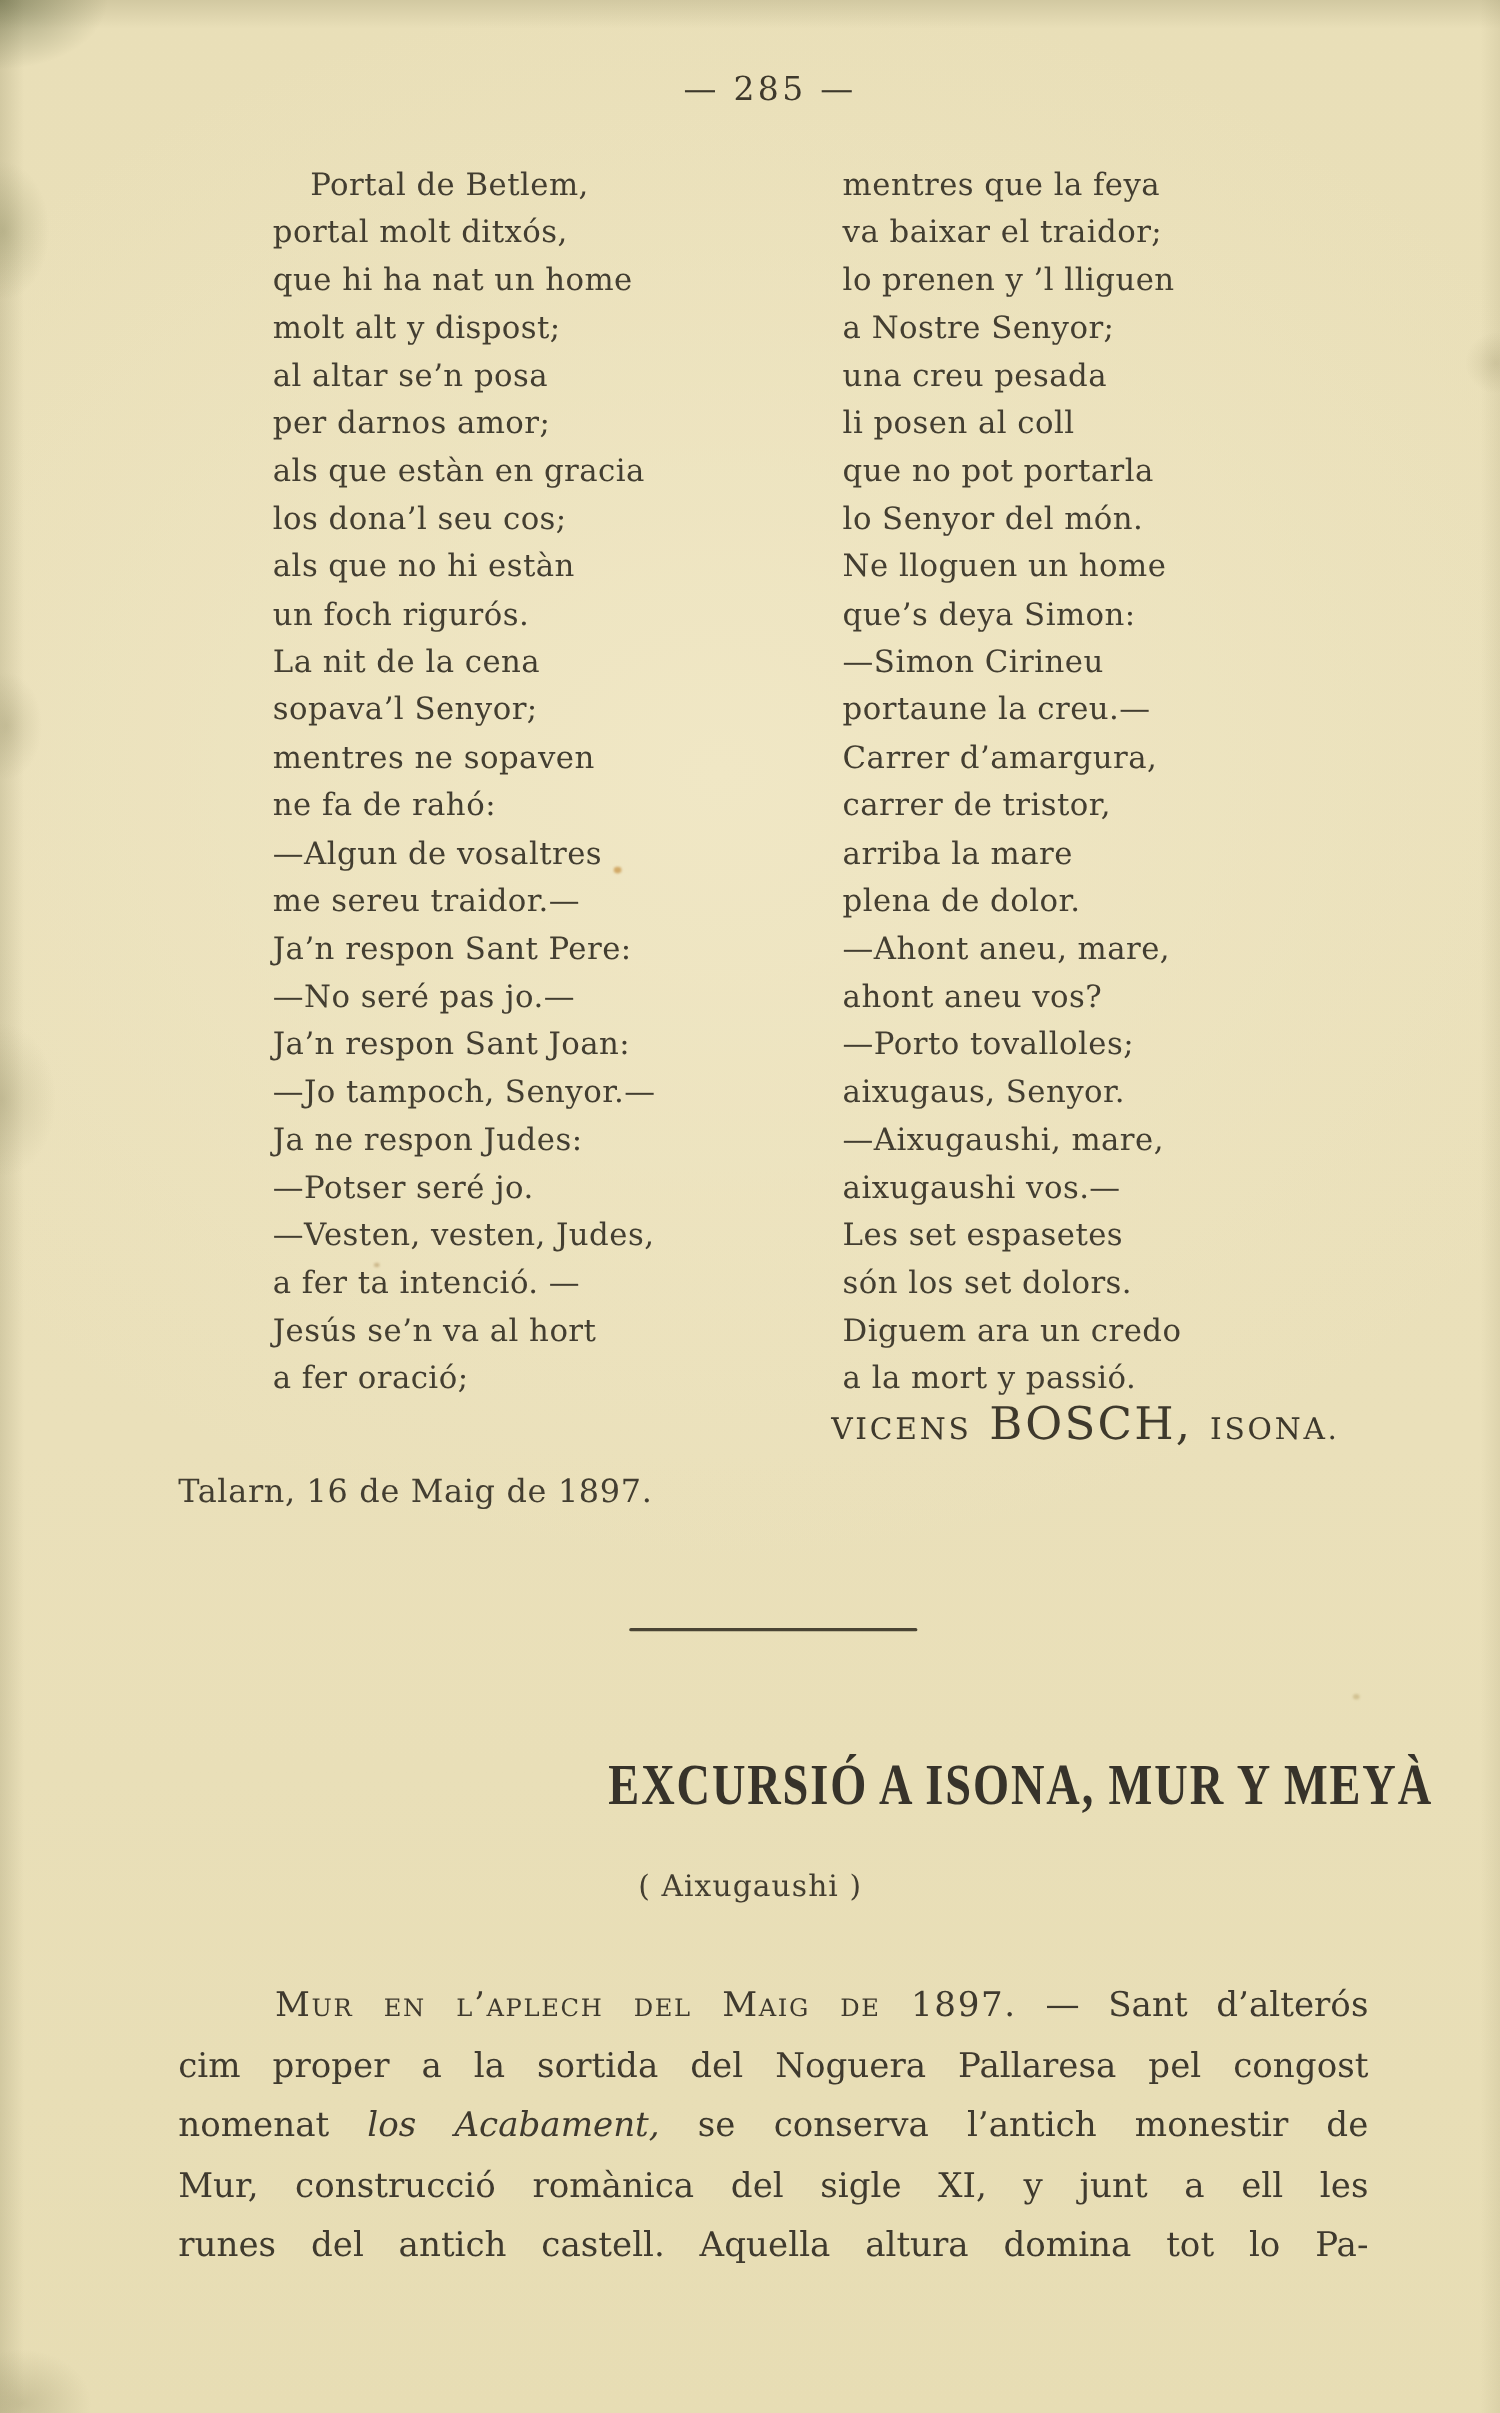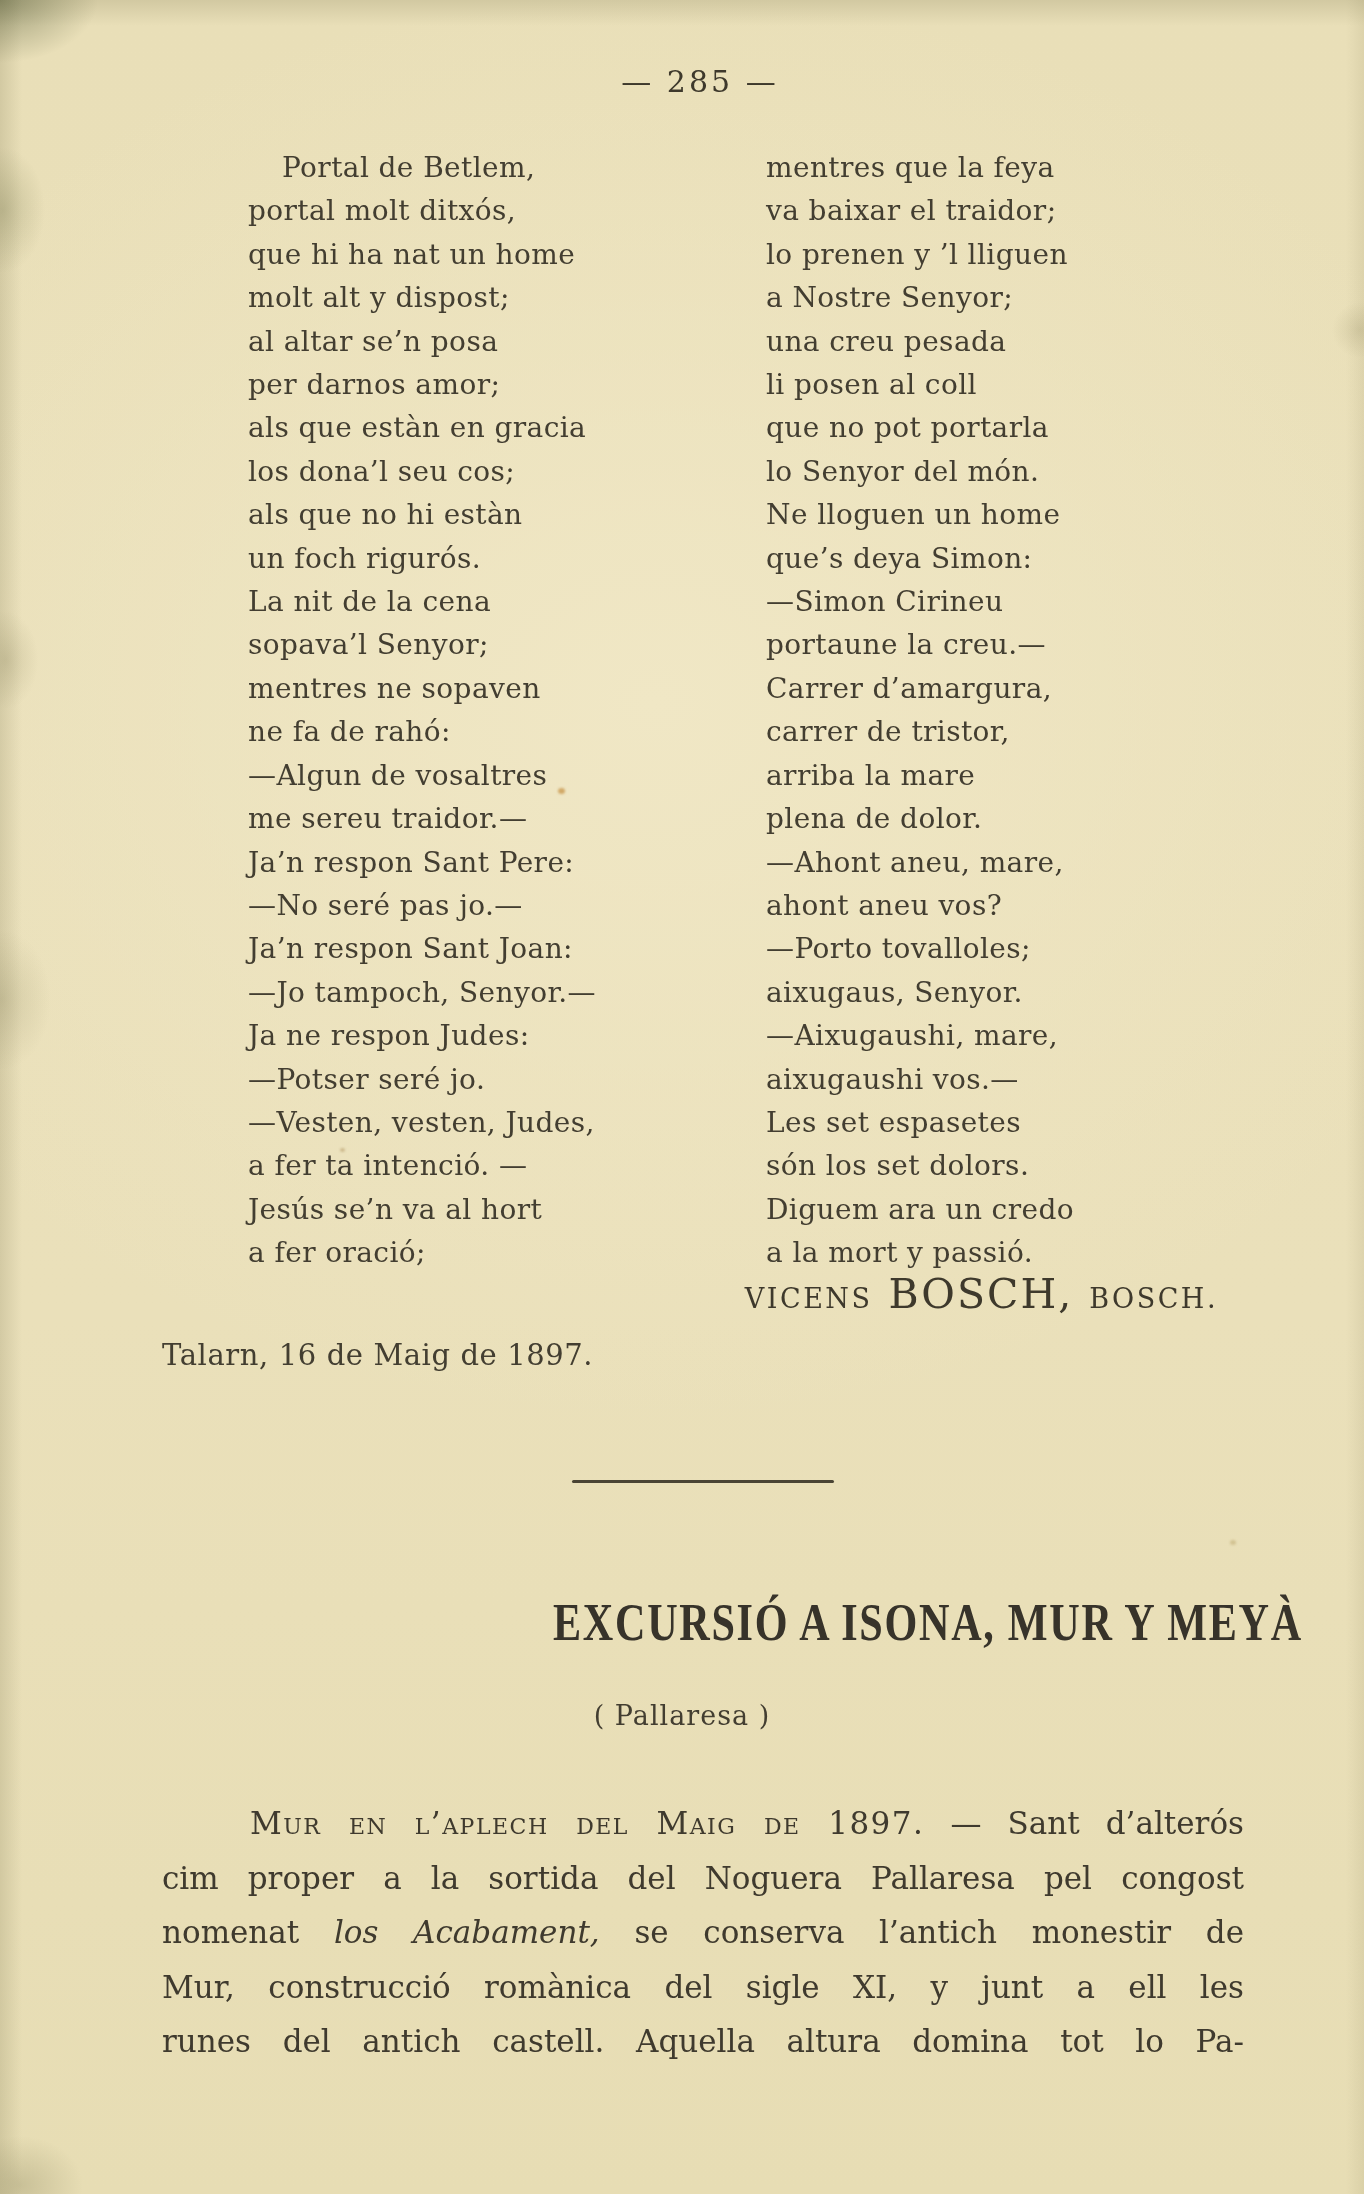--- a/index.html
+++ b/index.html
@@ -140,32 +140,32 @@
 
   <div class="page-number">— 285 —</div>
 
   <div class="poem-col poem-col-left"><div class="poem-line">Portal de Betlem,</div><div class="poem-line">portal molt ditxós,</div><div class="poem-line">que hi ha nat un home</div><div class="poem-line">molt alt y dispost;</div><div class="poem-line">al altar se’n posa</div><div class="poem-line">per darnos amor;</div><div class="poem-line">als que estàn en gracia</div><div class="poem-line">los dona’l seu cos;</div><div class="poem-line">als que no hi estàn</div><div class="poem-line">un foch rigurós.</div><div class="poem-line">La nit de la cena</div><div class="poem-line">sopava’l Senyor;</div><div class="poem-line">mentres ne sopaven</div><div class="poem-line">ne fa de rahó:</div><div class="poem-line">—Algun de vosaltres</div><div class="poem-line">me sereu traidor.—</div><div class="poem-line">Ja’n respon Sant Pere:</div><div class="poem-line">—No seré pas jo.—</div><div class="poem-line">Ja’n respon Sant Joan:</div><div class="poem-line">—Jo tampoch, Senyor.—</div><div class="poem-line">Ja ne respon Judes:</div><div class="poem-line">—Potser seré jo.</div><div class="poem-line">—Vesten, vesten, Judes,</div><div class="poem-line">a fer ta intenció. —</div><div class="poem-line">Jesús se’n va al hort</div><div class="poem-line">a fer oració;</div></div>
 
   <div class="poem-col poem-col-right"><div class="poem-line">mentres que la feya</div><div class="poem-line">va baixar el traidor;</div><div class="poem-line">lo prenen y ’l lliguen</div><div class="poem-line">a Nostre Senyor;</div><div class="poem-line">una creu pesada</div><div class="poem-line">li posen al coll</div><div class="poem-line">que no pot portarla</div><div class="poem-line">lo Senyor del món.</div><div class="poem-line">Ne lloguen un home</div><div class="poem-line">que’s deya Simon:</div><div class="poem-line">—Simon Cirineu</div><div class="poem-line">portaune la creu.—</div><div class="poem-line">Carrer d’amargura,</div><div class="poem-line">carrer de tristor,</div><div class="poem-line">arriba la mare</div><div class="poem-line">plena de dolor.</div><div class="poem-line">—Ahont aneu, mare,</div><div class="poem-line">ahont aneu vos?</div><div class="poem-line">—Porto tovalloles;</div><div class="poem-line">aixugaus, Senyor.</div><div class="poem-line">—Aixugaushi, mare,</div><div class="poem-line">aixugaushi vos.—</div><div class="poem-line">Les set espasetes</div><div class="poem-line">són los set dolors.</div><div class="poem-line">Diguem ara un credo</div><div class="poem-line">a la mort y passió.</div></div>
 
   <div class="signature">
     <span class="sig-small">VICENS</span>
     <span class="sig-large">BOSCH,</span>
-    <span class="sig-small">BOSCH.</span>
+    <span class="sig-small">ISONA.</span>
   </div>
 
   <div class="dateline">Talarn, 16 de Maig de 1897.</div>
 
   <div class="divider"></div>
 
   <div class="article-title">
     <span class="condense">EXCURSIÓ A ISONA, MUR Y MEYÀ</span>
   </div>
 
-  <div class="article-subtitle">( Pallaresa )</div>
+  <div class="article-subtitle">( Aixugaushi )</div>
 
   <div class="article-body">
       <div class="para-line indent"><span class="seg smallcaps">Mur en l’aplech del Maig de 1897.</span><span class="seg normal"> — Sant  d’alterós</span></div>
       <div class="para-line"><span class="seg normal">cim proper a la sortida del Noguera Pallaresa pel congost</span></div>
       <div class="para-line"><span class="seg normal">nomenat </span><span class="seg italic">los Acabament,</span><span class="seg normal"> se conserva l’antich monestir de</span></div>
       <div class="para-line"><span class="seg normal">Mur, construcció romànica del sigle XI, y junt a ell les</span></div>
       <div class="para-line"><span class="seg normal">runes del antich castell. Aquella altura domina tot lo Pa-</span></div>
     </div>
 
 </div>

